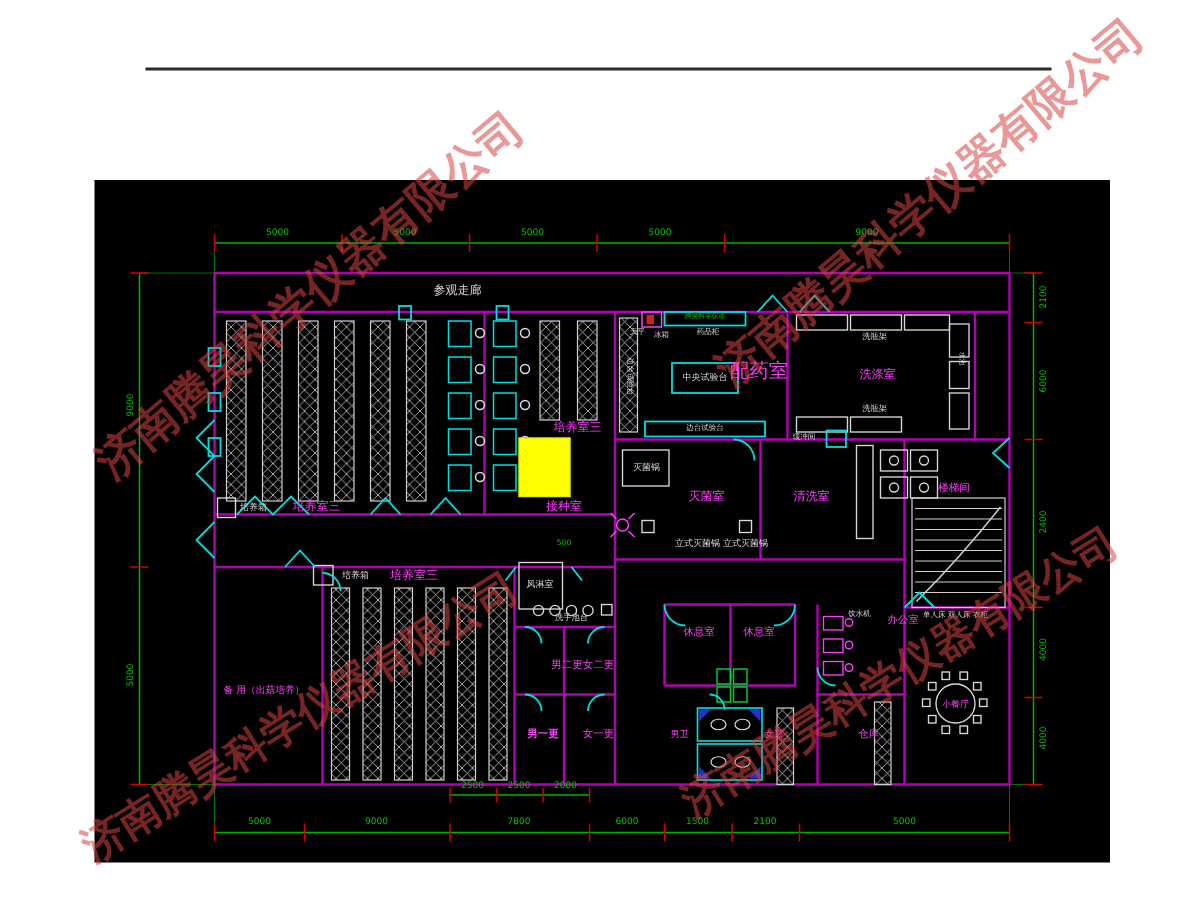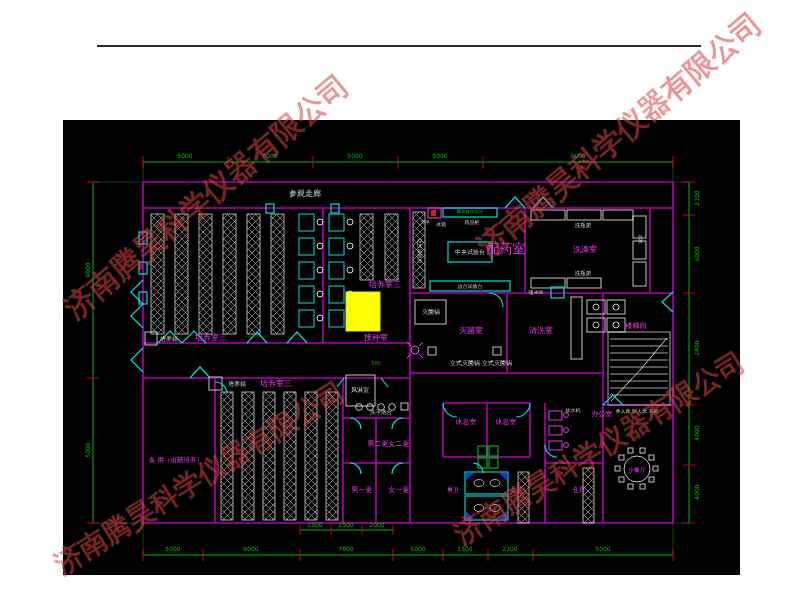--- a/index.html
+++ b/index.html
@@ -263,21 +263,21 @@
         <span class="lbl" style="left: 443px; top: 128px; font-size: 13px; color: rgb(255, 61, 255);">配药室</span>
         <span class="lbl" style="left: 522px; top: 130px; font-size: 8px; color: rgb(255, 61, 255);">洗涤室</span>
         <span class="lbl" style="left: 407px; top: 132px; font-size: 6px; color: rgb(217, 217, 217);">中央试验台</span>
         <span class="lbl" style="left: 418px; top: 243px; font-size: 6px; color: rgb(217, 217, 217);">立式灭菌锅 立式灭菌锅</span>
         <span class="lbl" style="left: 368px; top: 192px; font-size: 6px; color: rgb(217, 217, 217);">灭菌锅</span>
         <span class="lbl" style="left: 297px; top: 270px; font-size: 6px; color: rgb(217, 217, 217);">风淋室</span>
         <span class="lbl" style="left: 318px; top: 293px; font-size: 5.5px; color: rgb(217, 217, 217);">洗手池台</span>
         <span class="lbl" style="left: 113px; top: 328px; font-size: 6.5px; color: rgb(255, 61, 255); margin-top: 12px;">备 用（出菇培养）</span>
         <span class="lbl" style="left: 315px; top: 324px; font-size: 7px; color: rgb(255, 61, 255);">男二更</span>
         <span class="lbl" style="left: 336px; top: 324px; font-size: 7px; color: rgb(255, 61, 255);">女二更</span>
-        <span class="lbl" style="left: 299px; top: 370px; font-size: 7px; color: rgb(255, 61, 255);">男一更</span>
+        <span class="lbl" style="left: 299px; top: 370px; font-size: 7px; color: rgb(255, 61, 255); font-weight: bold;">男一更</span>
         <span class="lbl" style="left: 336px; top: 370px; font-size: 7px; color: rgb(255, 61, 255);">女一更</span>
         <span class="lbl" style="left: 403px; top: 302px; font-size: 7px; color: rgb(255, 61, 255);">休息室</span>
         <span class="lbl" style="left: 443px; top: 302px; font-size: 7px; color: rgb(255, 61, 255);">休息室</span>
         <span class="lbl" style="left: 390px; top: 370px; font-size: 6px; color: rgb(255, 61, 255);">男卫</span>
         <span class="lbl" style="left: 453px; top: 370px; font-size: 6px; color: rgb(255, 61, 255);">女卫</span>
         <span class="lbl" style="left: 519px; top: 294px; font-size: 7px; color: rgb(255, 61, 255); margin-left: 20px;">办公室</span>
         <span class="lbl" style="left: 516px; top: 370px; font-size: 7px; color: rgb(255, 61, 255);">仓库</span>
         <span class="lbl" style="left: 574px; top: 350px; font-size: 6px; color: rgb(255, 61, 255);">小餐厅</span>
         <span class="lbl" style="left: 574px; top: 291px; font-size: 5px; color: rgb(217, 217, 217);">单人床 双人床 衣柜</span>
         <span class="lbl" style="left: 510px; top: 290px; font-size: 5px; color: rgb(217, 217, 217);">饮水机</span>

